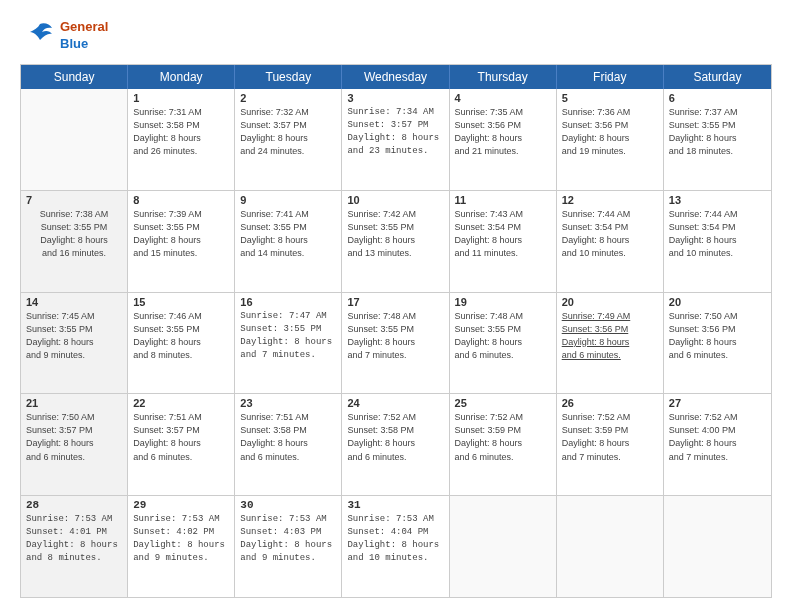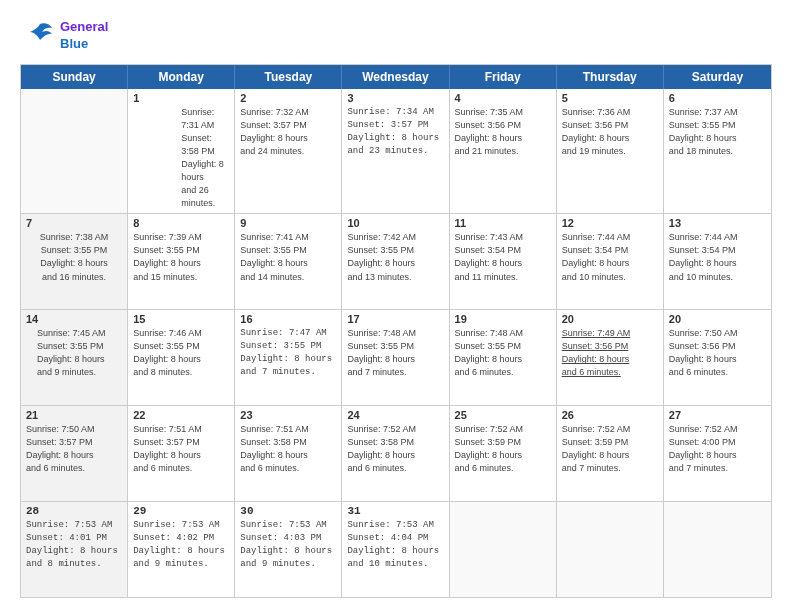--- a/index.html
+++ b/index.html
@@ -48,21 +48,21 @@
       border: 1px solid #ccc;
     }
     .cal-header {
       display: grid;
       grid-template-columns: repeat(7, 1fr);
       background: #2563a8;
     }
     .cal-header-cell {
       color: #fff;
       font-size: 12px;
-      font-weight: bold;
+      font-weight: normal;
       text-align: center;
       padding: 5px 2px;
       border-right: 1px solid #4a7fc4;
     }
     .cal-header-cell:last-child { border-right: none; }
     .cal-body {
       flex: 1;
       display: flex;
       flex-direction: column;
     }
@@ -100,46 +100,46 @@
 </head>
 <body>
 
 <div class="page">
   <div class="header">
     <div class="logo">
         <svg width="36" height="36" viewBox="0 0 36 36">
           <path d="M20,6 C24,4 30,6 32,10 C28,9 24,10 22,14 C26,12 30,13 32,16 C28,15 24,18 20,22 C18,18 14,14 10,14 C14,12 18,10 20,6Z" fill="#1a6fc4"></path>
         </svg>
         <div style="display: flex; flex-direction: column; line-height: 1.3;">
-          <span style="font-size: 13px; font-weight: bold; color: #6d28d9;">General</span>
+          <span style="font-size: 13px; font-weight: bold; color: #c2410c;">General</span>
           <span style="font-size: 13px; font-weight: bold; color: rgb(26, 111, 196);">Blue</span>
         </div>
       </div>
     <div class="title-block">
       <div class="main-title"></div>
       <div class="subtitle"></div>
     </div>
   </div>
 
   <div class="calendar">
     <div class="cal-header">
     <div class="cal-header-cell">Sunday</div>
         <div class="cal-header-cell">Monday</div>
         <div class="cal-header-cell">Tuesday</div>
         <div class="cal-header-cell">Wednesday</div>
+        <div class="cal-header-cell">Thursday</div>
         <div class="cal-header-cell">Friday</div>
-        <div class="cal-header-cell">Thursday</div>
         <div class="cal-header-cell">Saturday</div>
       </div>
     <div class="cal-body">
     <div class="cal-row">
           <div class="cal-cell empty"></div>
           <div class="cal-cell">
             <div class="day-num">1</div>
-            <div class="day-info" style="white-space: pre-line; margin-left: 48px;">Sunrise: 7:31 AM
+            <div class="day-info" style="white-space: pre-line;">Sunrise: 7:31 AM
 Sunset: 3:58 PM
 Daylight: 8 hours
 and 26 minutes.</div>
           </div>
           <div class="cal-cell">
             <div class="day-num">2</div>
             <div class="day-info" style="white-space: pre-line;">Sunrise: 7:32 AM
 Sunset: 3:57 PM
 Daylight: 8 hours
 and 24 minutes.</div>
@@ -220,21 +220,21 @@
             <div class="day-num">13</div>
             <div class="day-info" style="white-space: pre-line;">Sunrise: 7:44 AM
 Sunset: 3:54 PM
 Daylight: 8 hours
 and 10 minutes.</div>
           </div>
         </div>
         <div class="cal-row">
           <div class="cal-cell shaded">
             <div class="day-num">14</div>
-            <div class="day-info" style="white-space: pre-line; margin-left: 11px;">Sunrise: 7:45 AM
+            <div class="day-info" style="white-space: pre-line;">Sunrise: 7:45 AM
 Sunset: 3:55 PM
 Daylight: 8 hours
 and 9 minutes.</div>
           </div>
           <div class="cal-cell">
             <div class="day-num">15</div>
             <div class="day-info" style="white-space: pre-line;">Sunrise: 7:46 AM
 Sunset: 3:55 PM
 Daylight: 8 hours
 and 8 minutes.</div>

